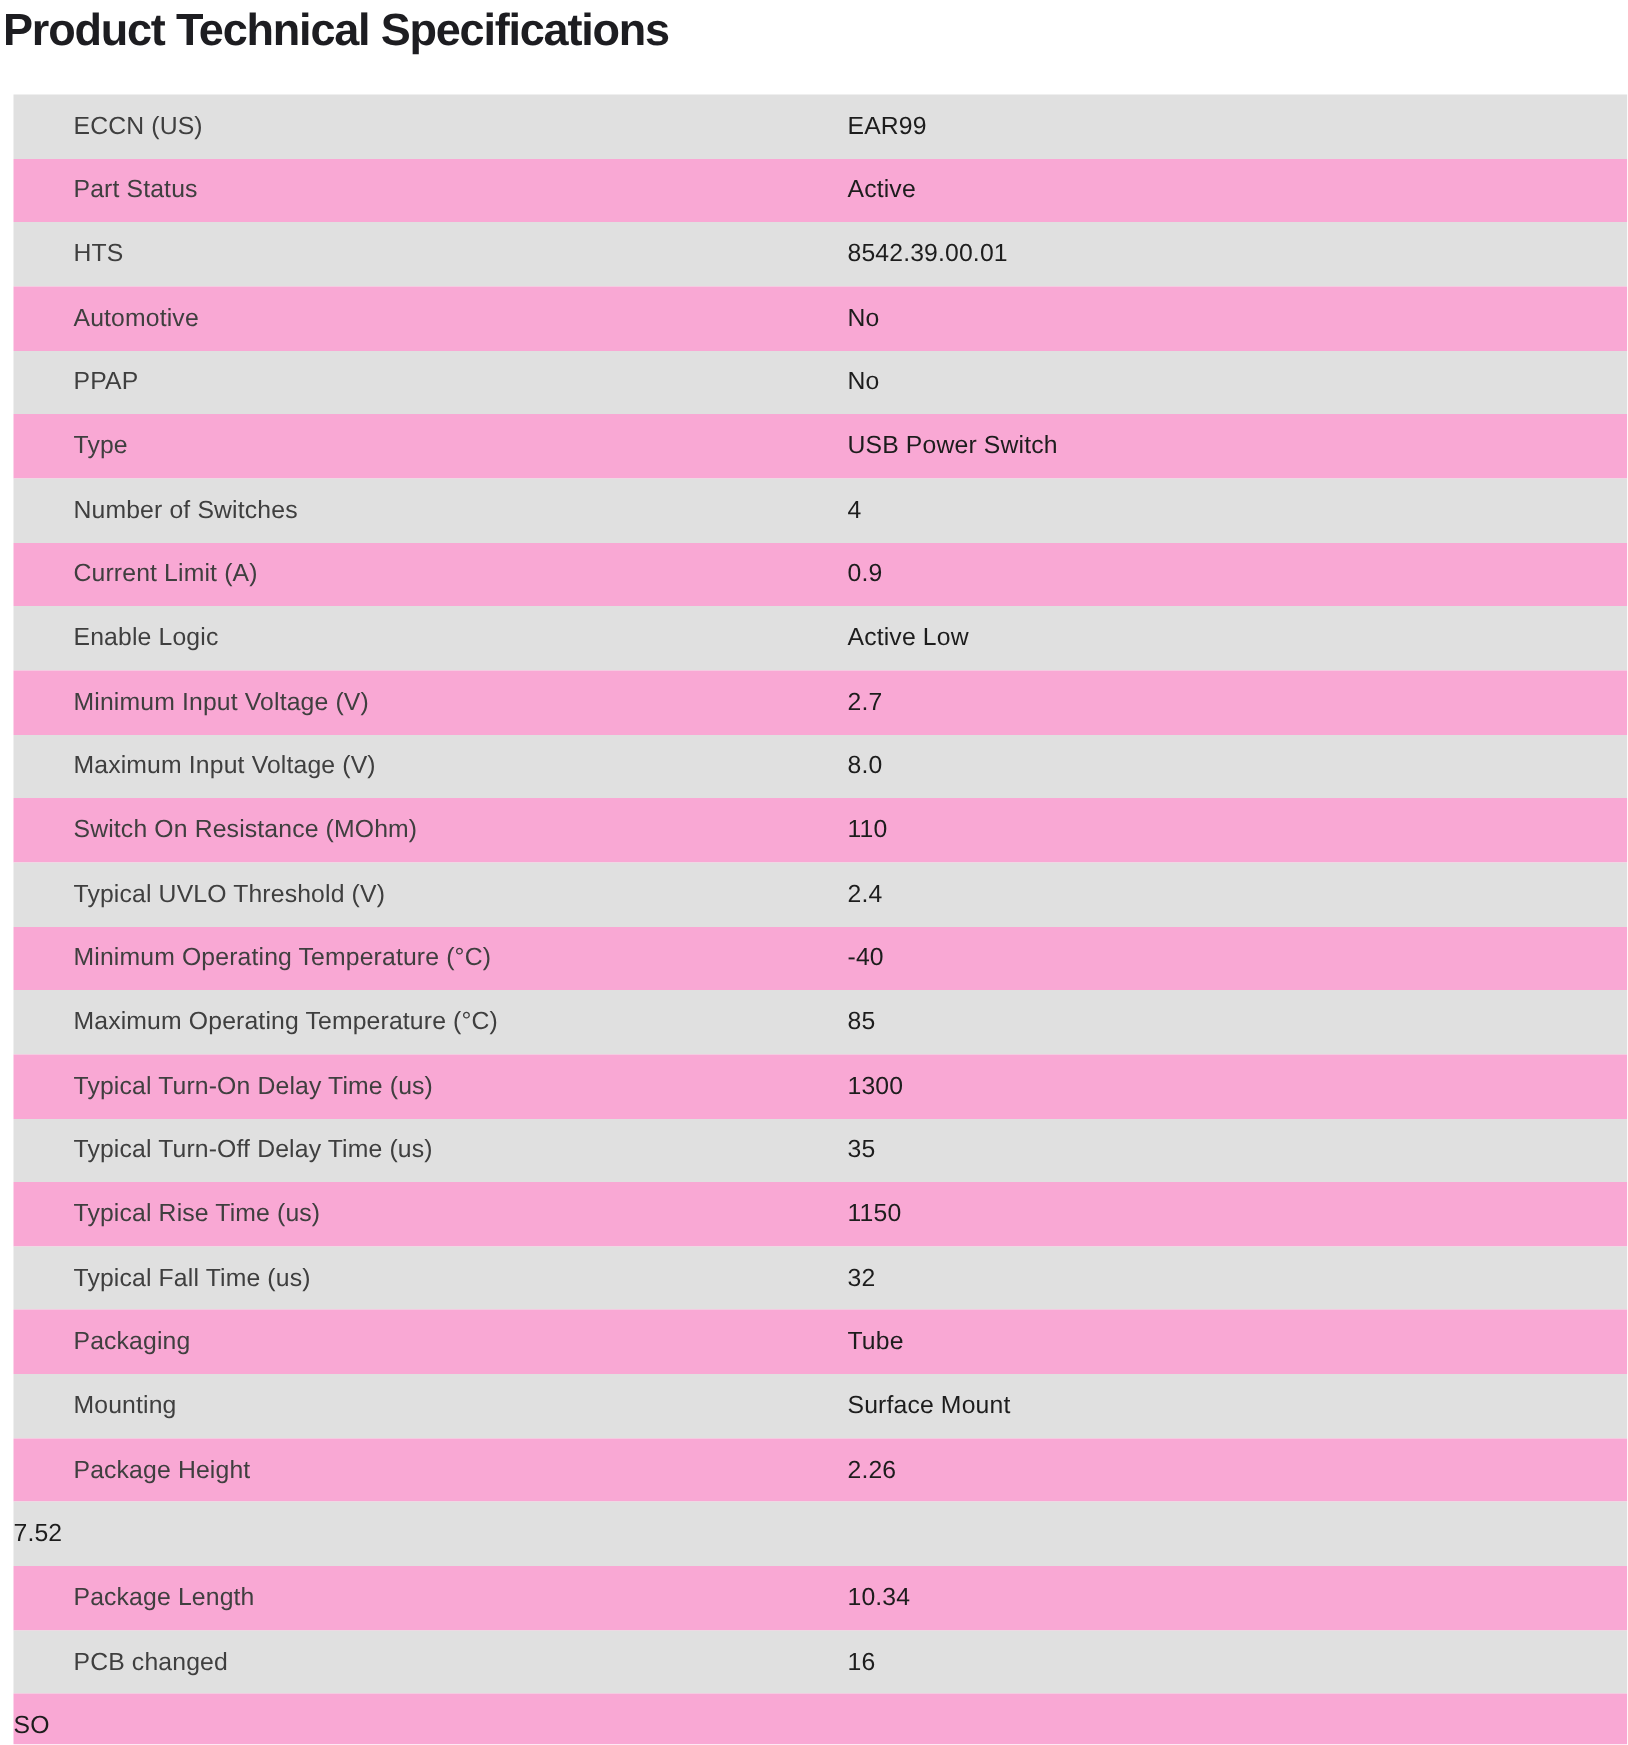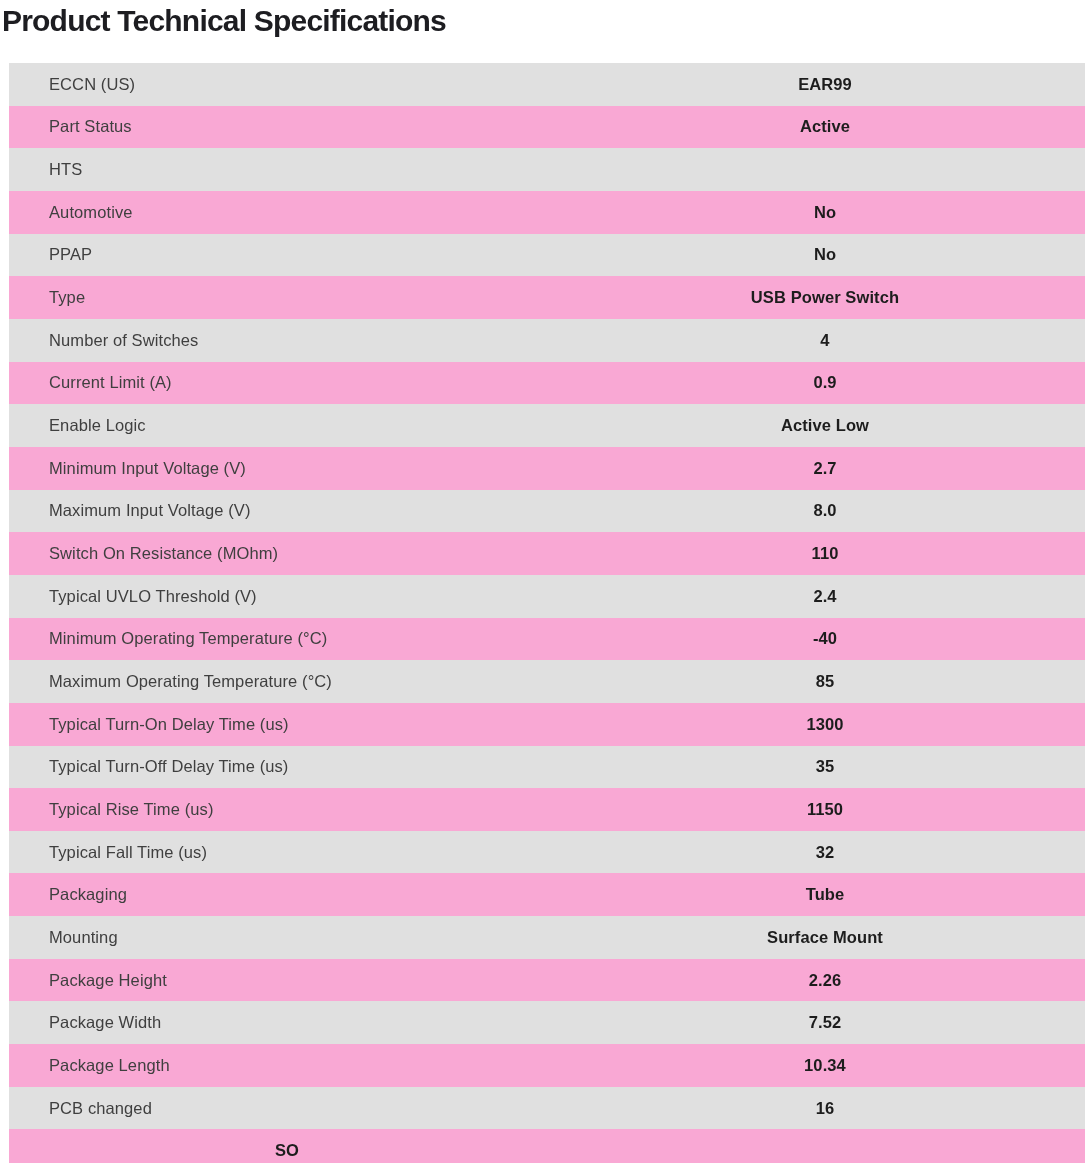--- a/index.html
+++ b/index.html
@@ -45,43 +45,43 @@
   }
   .spec-label {
     padding-left: 40px;
     font-size: 16.5px;
     color: #3f3f3f;
     letter-spacing: 0.1px;
     white-space: nowrap;
   }
   .spec-value {
     font-size: 16.5px;
-    font-weight: 700;
+    font-weight: 400;
     color: #1d1d1d;
     letter-spacing: 0.1px;
     white-space: nowrap;
-    text-align: center;
   }
 </style>
 </head>
 <body>
 
 <div class="page">
   <h1 class="page-title">Product Technical Specifications</h1>
   <div class="spec-table">
       <div class="spec-row alt">
         <div class="spec-label">ECCN (US)</div>
         <div class="spec-value">EAR99</div>
       </div>
       <div class="spec-row">
         <div class="spec-label">Part Status</div>
         <div class="spec-value">Active</div>
       </div>
       <div class="spec-row alt">
         <div class="spec-label">HTS</div>
+        <div class="spec-value">8542.39.00.01</div>
       </div>
       <div class="spec-row">
         <div class="spec-label">Automotive</div>
         <div class="spec-value">No</div>
       </div>
       <div class="spec-row alt">
         <div class="spec-label">PPAP</div>
         <div class="spec-value">No</div>
       </div>
       <div class="spec-row">
@@ -146,21 +146,20 @@
       </div>
       <div class="spec-row alt">
         <div class="spec-label">Mounting</div>
         <div class="spec-value">Surface Mount</div>
       </div>
       <div class="spec-row">
         <div class="spec-label">Package Height</div>
         <div class="spec-value">2.26</div>
       </div>
       <div class="spec-row alt">
-        <div class="spec-label">Package Width</div>
         <div class="spec-value">7.52</div>
       </div>
       <div class="spec-row">
         <div class="spec-label">Package Length</div>
         <div class="spec-value">10.34</div>
       </div>
       <div class="spec-row alt">
         <div class="spec-label">PCB changed</div>
         <div class="spec-value">16</div>
       </div>

